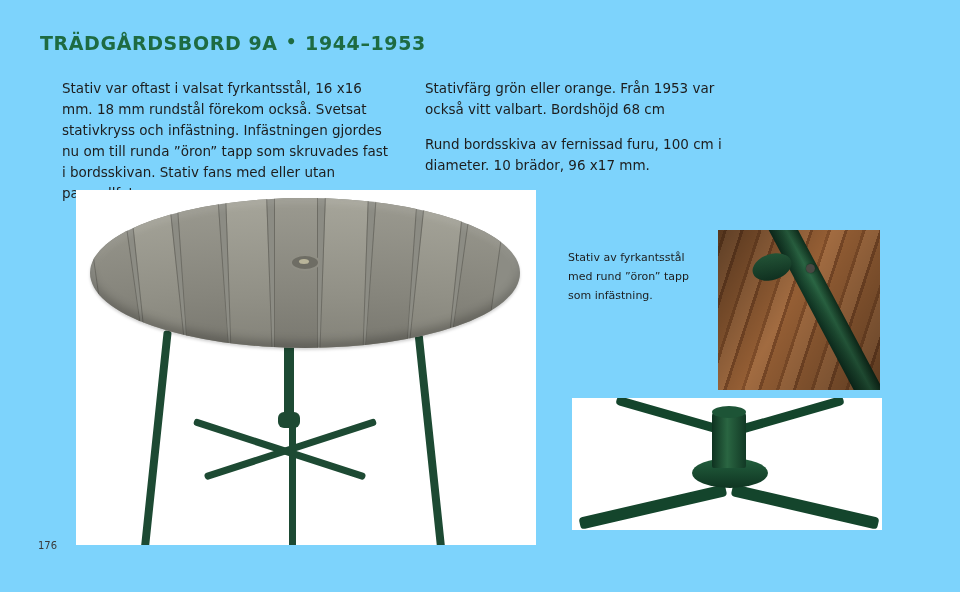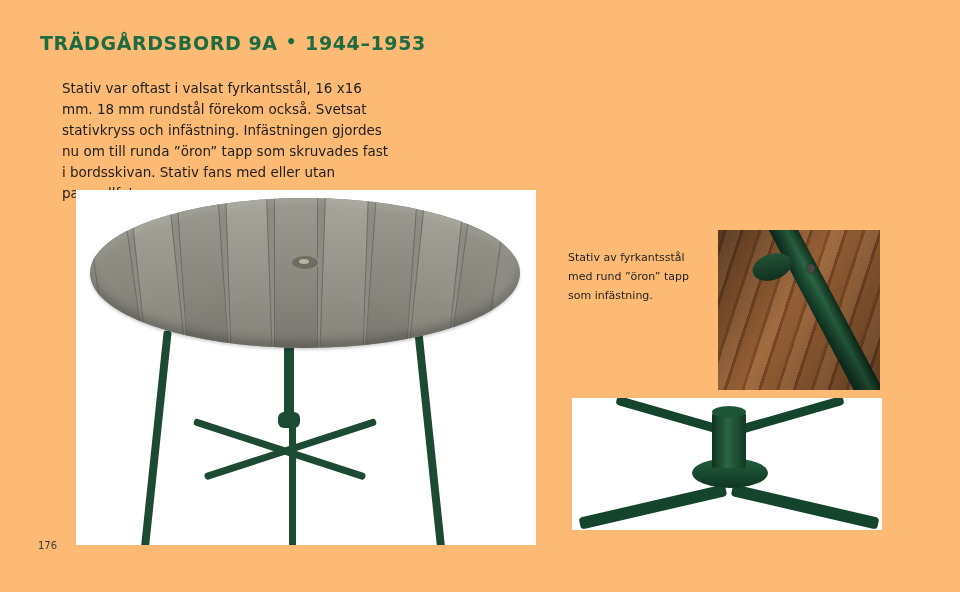--- a/index.html
+++ b/index.html
@@ -12,21 +12,21 @@
     height: 592px;
     position: relative;
     font-family: "DejaVu Sans", sans-serif;
     color: #222222;
     overflow: hidden;
   }
 
   .page {
     position: absolute;
     inset: 0;
-    background: #fdba74;
+    background: #7dd3fc;
   }
 
   
   .title {
     position: absolute;
     left: 40px;
     top: 32px;
     font-family: "DejaVu Sans", sans-serif;
     font-weight: bold;
     font-size: 19px;
@@ -265,20 +265,24 @@
 <div class="page">
 
   <div class="title">
     <span>TRÄDGÅRDSBORD 9A</span><span class="dot">•</span><span>1944–1953</span>
   </div>
 
   <div class="col col-left">
     <p>Stativ var oftast i valsat fyrkantsstål, 16 x16 mm. 18 mm rundstål förekom också. Svetsat stativkryss och infästning. Infästningen gjordes nu om till runda ”öron” tapp som skruvades fast i bordsskivan. Stativ fans med eller utan parasollfot.</p>
   </div>
 
+  <div class="col col-right">
+    <p>Stativfärg grön eller orange.  Från 1953 var också vitt valbart. Bordshöjd 68 cm</p>
+    <p>Rund bordsskiva av fernissad furu, 100 cm i diameter. 10 brädor, 96 x17 mm.</p>
+  </div>
 
   <div class="main-photo">
     <div class="leg leg-l"></div>
     <div class="leg leg-r"></div>
     <div class="leg brace-a"></div>
     <div class="leg brace-b"></div>
     <div class="leg brace-c"></div>
     <div class="hub"></div>
     <div class="leg leg-mid"></div>
 

